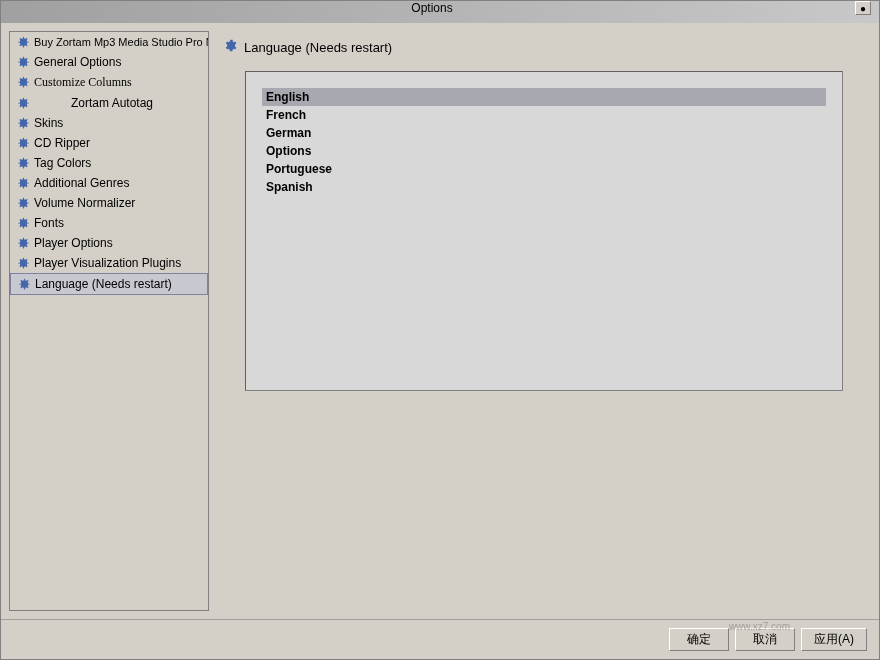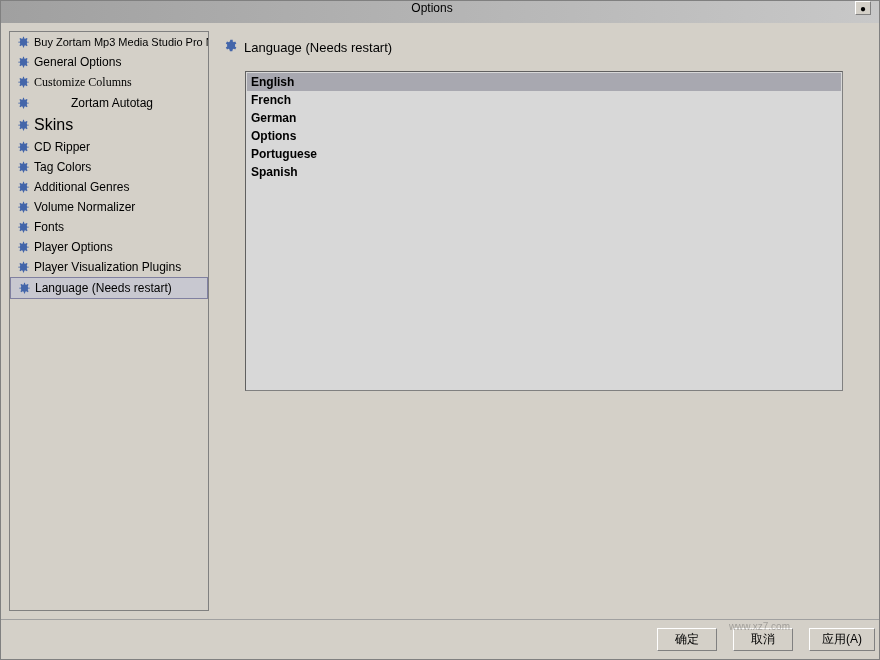--- a/index.html
+++ b/index.html
@@ -132,21 +132,21 @@
     }
 
     .language-box {
       border: 1px solid #808080;
       border-top-color: #606060;
       border-left-color: #606060;
       background: #d8d8d8;
       margin: 0 20px;
       flex: 1;
       max-height: 320px;
-      padding: 1px;
+      padding: 16px;
       overflow: hidden;
     }
 
     .language-list {
       width: 100%;
       height: 100%;
       background: #d8d8d8;
       border: none;
       outline: none;
       list-style: none;
@@ -161,22 +161,22 @@
     }
 
     .language-list-item.selected {
       background: #a8a8b0;
     }
 
     .bottom-bar {
       display: flex;
       justify-content: flex-end;
       align-items: flex-start;
-      padding: 8px 4px;
-      gap: 16px;
+      padding: 8px 12px;
+      gap: 6px;
       border-top: 1px solid #a0a0a0;
     }
 
     .btn {
       min-width: 60px;
       height: 23px;
       background: #d4d0c8;
       border: 1px solid #808080;
       border-top-color: #fff;
       border-left-color: #fff;
@@ -256,21 +256,21 @@
           </span>
           <span style="font-size: 12px; margin-left: 37px;">Zortam Autotag</span>
         </div>
         <div class="sidebar-item">
           <span class="icon icon-gear">
             <svg class="gear-svg" viewBox="0 0 16 16" xmlns="http://www.w3.org/2000/svg">
       <circle cx="8" cy="8" r="2.5" fill="#4466aa"></circle>
       <path fill="#4466aa" d="M8.5 1h-1L7 3a5 5 0 0 0-1.2.5L4 2.5 3 3.5l1 1.8A5 5 0 0 0 3.5 7H1.5v1H3.5a5 5 0 0 0 .5 1.7L3 11.5l1 1 1.8-1A5 5 0 0 0 7 12l.5 2h1L9 12a5 5 0 0 0 1.2-.5L12 12.5l1-1-1-1.8A5 5 0 0 0 12.5 8h2V7h-2a5 5 0 0 0-.5-1.7L13 3.5l-1-1-1.8 1A5 5 0 0 0 9 3L8.5 1z"></path>
     </svg>
           </span>
-          <span style="font-size: 16px;">Skins</span>
+          <span style="font-size: 12px;">Skins</span>
         </div>
         <div class="sidebar-item">
           <span class="icon icon-gear">
             <svg class="gear-svg" viewBox="0 0 16 16" xmlns="http://www.w3.org/2000/svg">
       <circle cx="8" cy="8" r="2.5" fill="#4466aa"></circle>
       <path fill="#4466aa" d="M8.5 1h-1L7 3a5 5 0 0 0-1.2.5L4 2.5 3 3.5l1 1.8A5 5 0 0 0 3.5 7H1.5v1H3.5a5 5 0 0 0 .5 1.7L3 11.5l1 1 1.8-1A5 5 0 0 0 7 12l.5 2h1L9 12a5 5 0 0 0 1.2-.5L12 12.5l1-1-1-1.8A5 5 0 0 0 12.5 8h2V7h-2a5 5 0 0 0-.5-1.7L13 3.5l-1-1-1.8 1A5 5 0 0 0 9 3L8.5 1z"></path>
     </svg>
           </span>
           <span style="font-size: 12px;">CD Ripper</span>
         </div>

